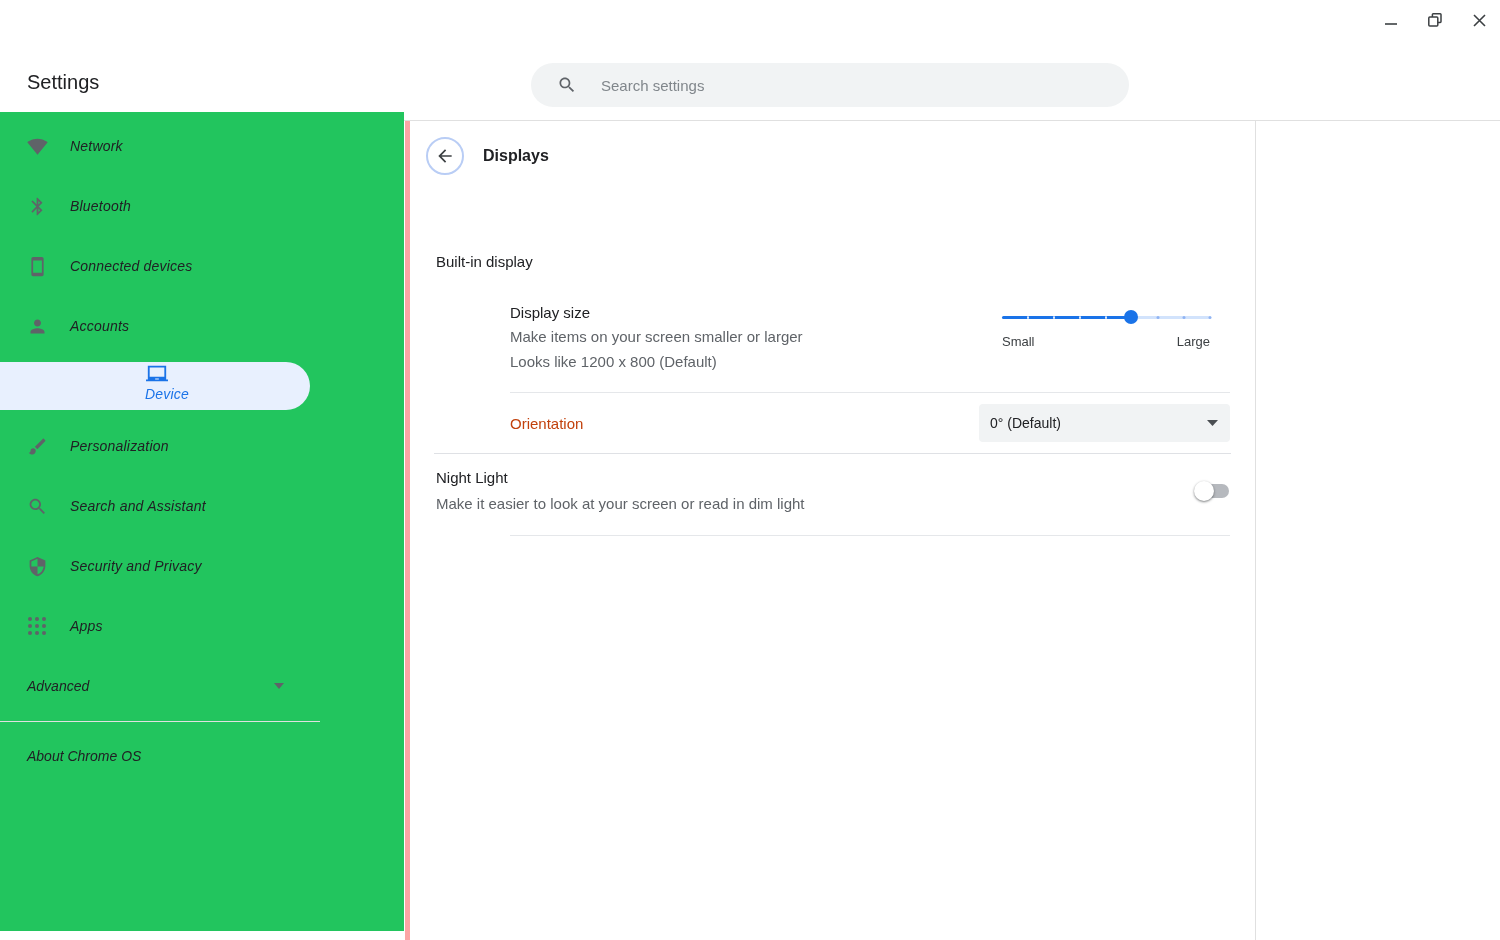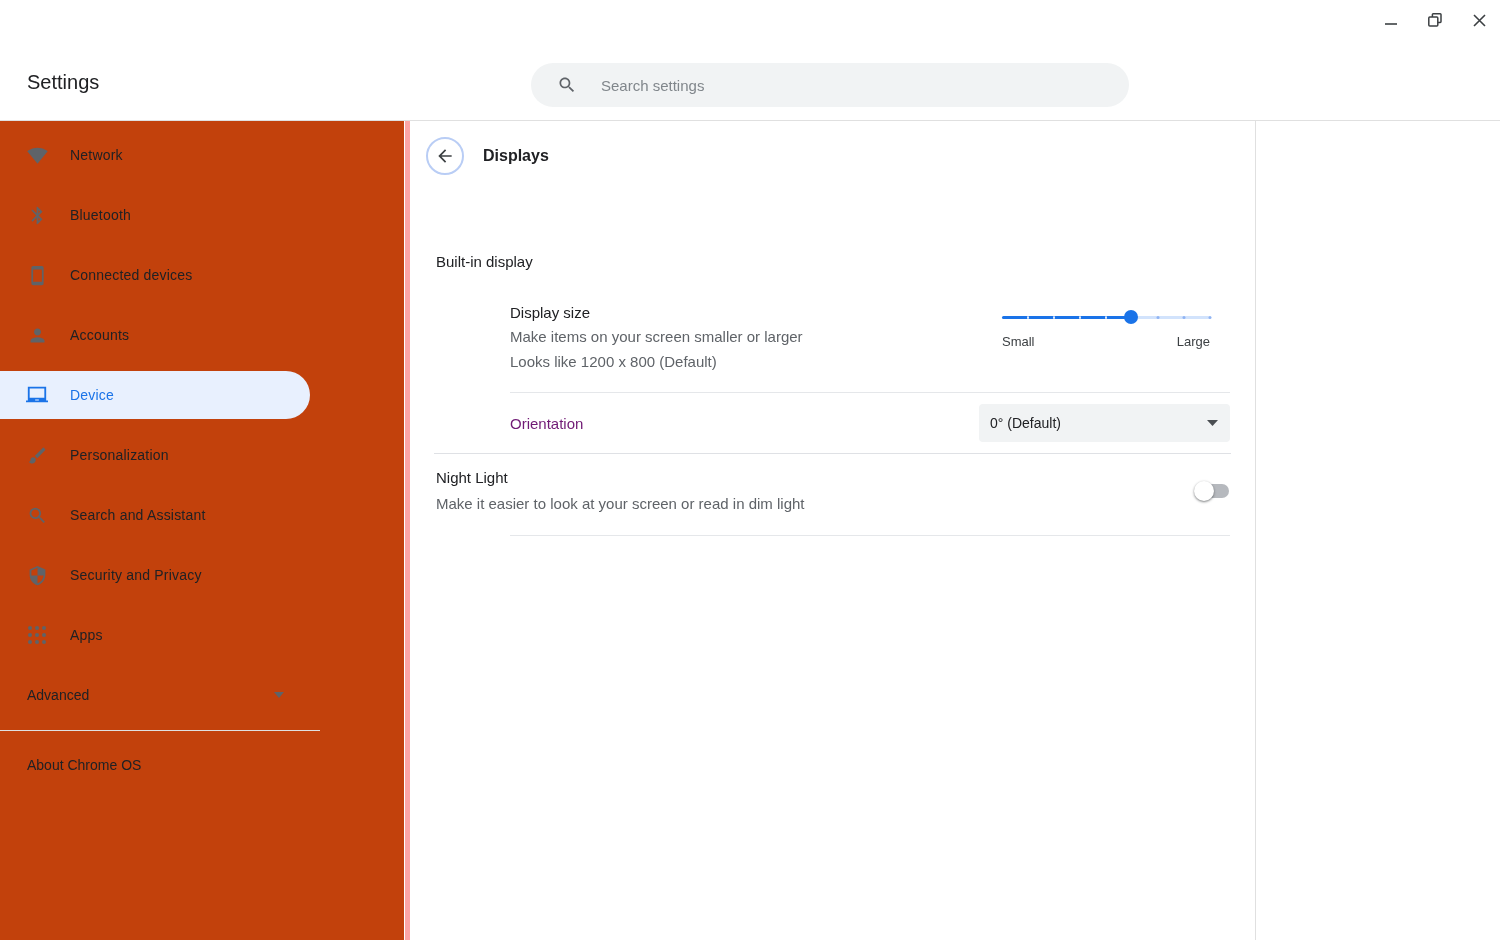--- a/index.html
+++ b/index.html
@@ -13,25 +13,25 @@
   
   .app-title { position:absolute; left:27px; top:71px; font-size:20px; color:#202124; }
   .search-bar { position:absolute; left:531px; top:63px; width:598px; height:44px; background:#f1f3f4;
                 border-radius:22px; display:flex; align-items:center; padding:0 16px 0 26px; }
   .search-bar input { flex:1; margin-left:24px; border:none; outline:none; background:transparent;
                       font-family:"Liberation Sans",sans-serif; font-size:15px; color:#202124; }
   .search-bar input::placeholder { color:#80868b; }
   .top-divider { position:absolute; top:120px; left:0; width:1500px; height:1px; background:#e0e0e0; }
 
   
-  .sidebar { position:absolute; left:0; top:121px; width:404px; height:819px; background:#c2410c; padding-top:10px; }
+  .sidebar { position:absolute; left:0; top:112px; width:404px; height:819px; background:#22c55e; padding-top:10px;font-style:italic; }
   .nav-item { display:flex; align-items:center; height:48px; margin-bottom:12px; padding-left:24px; cursor:pointer; }
   .nav-item .nav-icon { width:26px; height:24px; display:flex; align-items:center; justify-content:center; margin-right:20px; }
   .nav-item .nav-label { font-size:14px; font-weight:500; color:#202124; letter-spacing:.2px; }
-  .nav-item.selected { background:#e8f0fe; width:310px; border-radius:0 24px 24px 0; }
+  .nav-item.selected { background:#e8f0fe; width:310px; border-radius:0 24px 24px 0;flex-direction:column; }
   .nav-item.selected .nav-label { color:#1a73e8; }
   .apps-grid { display:grid; grid-template-columns:repeat(3,4px); grid-template-rows:repeat(3,4px); gap:3px; }
   .apps-grid i { width:4px; height:4px; border-radius:50%; background:#5f6368; }
   .advanced-row { display:flex; align-items:center; justify-content:space-between; height:48px;
                   margin-top:9px; width:320px; padding:0 36px 0 27px; cursor:pointer; }
   .advanced-row .nav-label { font-size:14px; font-weight:500; color:#202124; }
   .sidebar-divider { width:320px; height:1px; background:#e0e0e0; margin-top:11px; }
   .about-row { display:flex; align-items:center; height:48px; margin-top:10px; padding-left:27px; cursor:pointer; }
   .about-row .nav-label { font-size:14px; font-weight:500; color:#202124; }
 
@@ -58,21 +58,21 @@
   .tick.dot { background:#90b4f3; }
   .slider-thumb { position:absolute; top:50%; width:14px; height:14px; border-radius:50%;
                   background:#1a73e8; transform:translate(-50%,-50%); cursor:pointer; }
   .slider-labels { display:flex; justify-content:space-between; margin-top:10px; font-size:13px; color:#3c4043; }
 
   .inset-divider { height:1px; background:#e5e7ea; margin:18px 25px 0 100px; }
   .full-divider { height:1px; background:#dfe1e5; margin:0 24px; }
 
   .setting-row { height:60px; display:flex; align-items:center; justify-content:space-between;
                  padding:0 25px 0 100px; }
-  .setting-label { font-size:15px; color:#701a75;text-align:center; }
+  .setting-label { font-size:15px; color:#c2410c;text-align:center; }
 
   .select { width:251px; height:38px; background:#f1f3f4; border-radius:4px; display:flex;
             align-items:center; justify-content:space-between; padding:0 12px 0 11px; cursor:pointer; }
   .select .select-value { font-size:14px; color:#202124; }
 
   .nl-row { display:flex; align-items:center; justify-content:space-between; padding:13px 25px 20px 26px; }
   .nl-title { font-size:15px; color:#202124; line-height:22px; }
   .nl-sub { font-size:15px; color:#5f6368; line-height:22px; margin-top:4px; }
 
   .toggle { position:relative; width:36px; height:20px; cursor:pointer; flex:none; }

